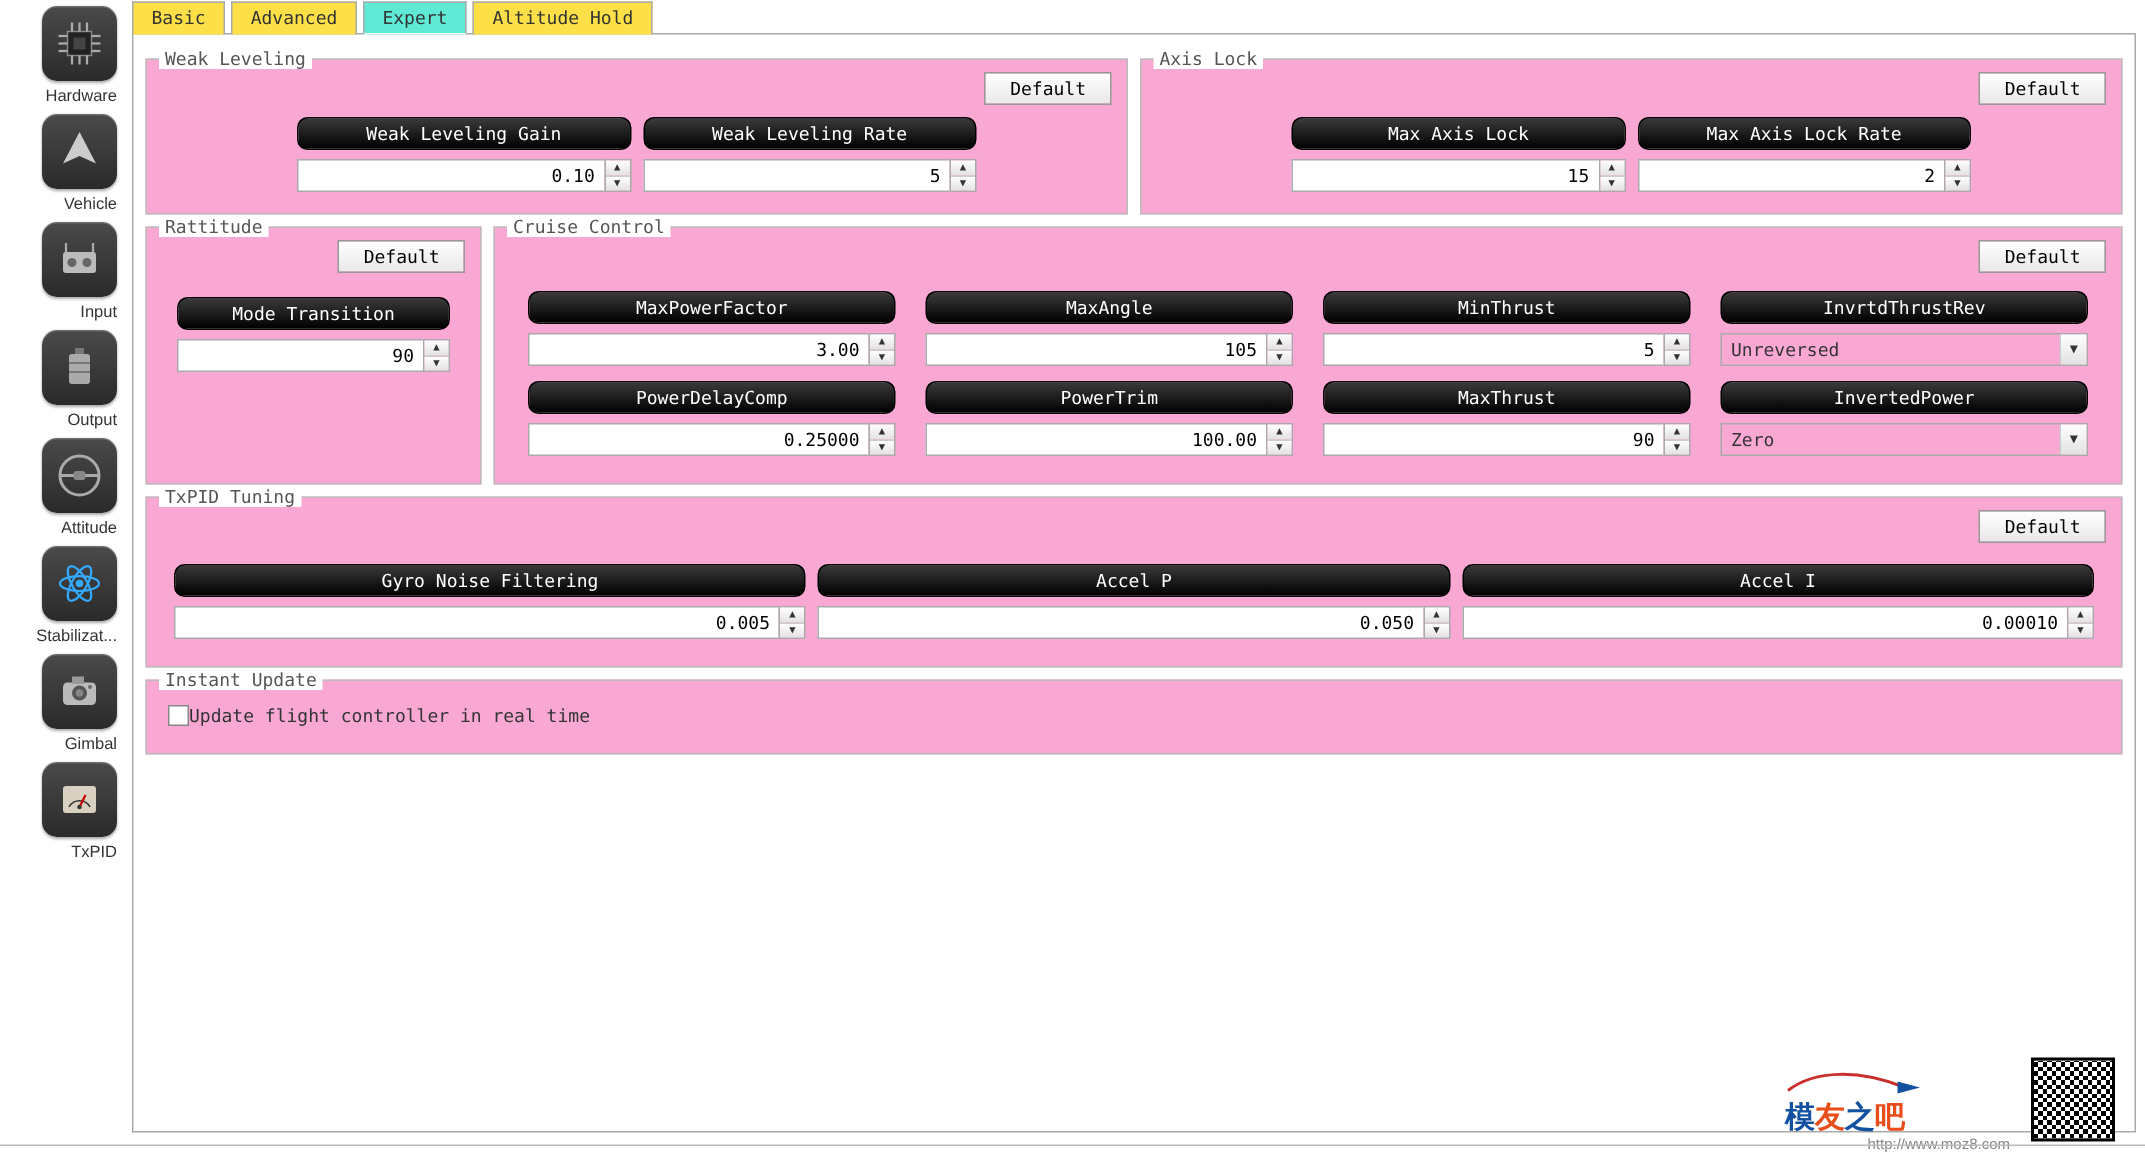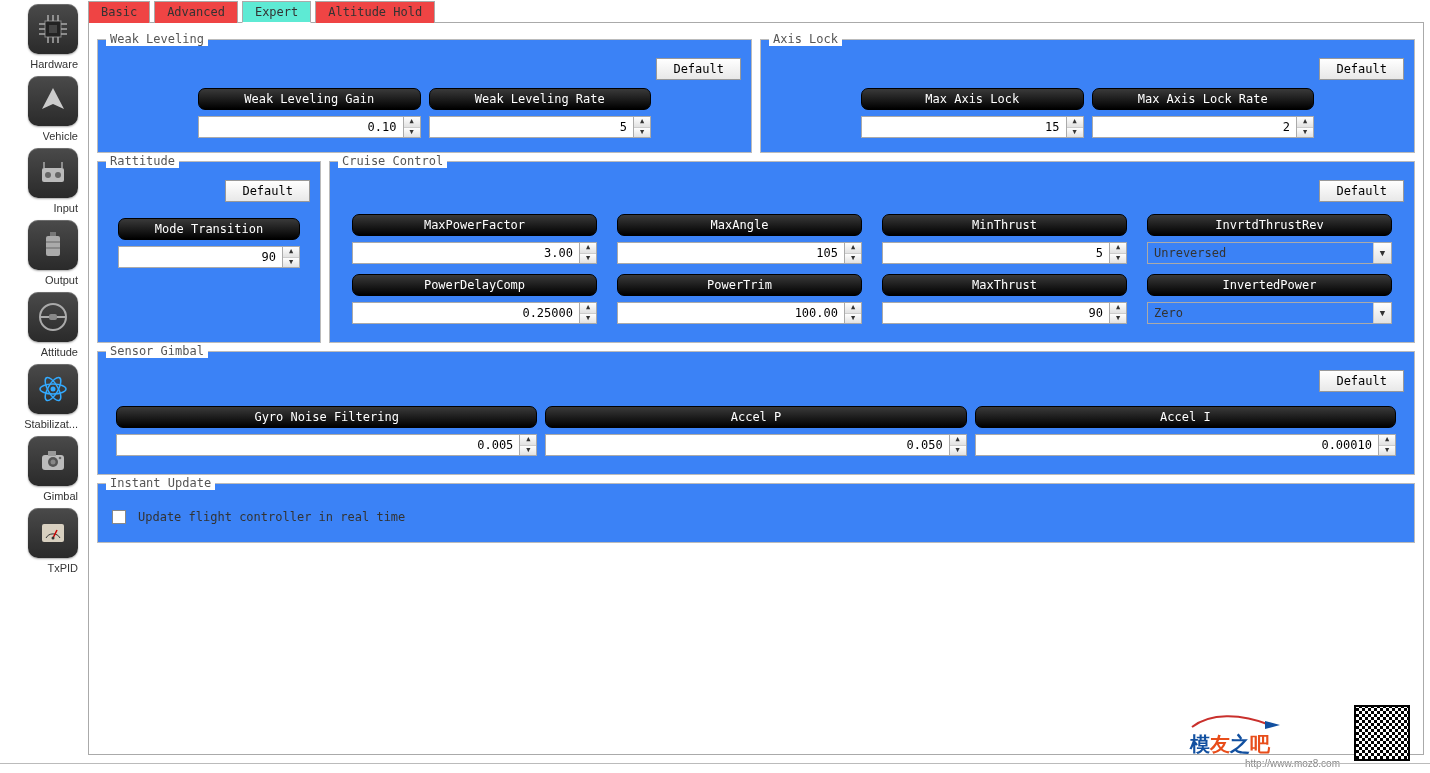--- a/index.html
+++ b/index.html
@@ -3,41 +3,41 @@
 <meta charset="utf-8">
 <style>
 * { box-sizing: border-box; margin: 0; padding: 0; }
 body { font-family: "SimSun", "NSimSun", monospace; font-size: 12px; background: #fff; color: #333; width: 1430px; height: 773px; position: relative; overflow: hidden; }
 .sidebar { position: absolute; left: 0; top: 0; width: 78px; height: 773px; background: #fff; }
 .sidebar-item { display: flex; flex-direction: column; align-items: flex-end; padding: 4px 0 2px; cursor: pointer; }
 .sidebar-icon { width: 50px; height: 50px; background: linear-gradient(#4a4a4a, #2a2a2a); border-radius: 10px; box-shadow: inset 0 1px 0 rgba(255,255,255,0.2), 0 1px 2px rgba(0,0,0,0.35); display: flex; align-items: center; justify-content: center; }
 .sidebar-label { margin-top: 4px; font-family: "Segoe UI", Arial, sans-serif; font-size: 11px; color: #333; white-space: nowrap; overflow: hidden; text-overflow: ellipsis; max-width: 70px; }
 .main { position: absolute; left: 82px; top: 0; right: 0; height: 773px; }
 .tabs { display: flex; gap: 4px; padding-left: 6px; }
-.tab { padding: 3px 12px; border: 1px solid #aaa; border-bottom: none; background: #ef4444; cursor: pointer; font-size: 12px; position: relative; top: 1px; }
+.tab { padding: 3px 12px; border: 1px solid #aaa; border-bottom: none; background: #fde047; cursor: pointer; font-size: 12px; position: relative; top: 1px; }
 .tab.active { background: #5eead4; border-bottom: 1px solid #fff; }
 .panel { border: 1px solid #aaa; margin: 0 6px 6px 6px; padding: 8px; background: #fff; }
 .row { display: flex; gap: 8px; }
-.group { border: 1px solid #bbb; padding: 18px 10px 14px; position: relative; margin-top: 8px; background: #3b82f6; }
+.group { border: 1px solid #bbb; padding: 8px 10px 14px; position: relative; margin-top: 8px; background: #f9a8d4; }
 .group-title { position: absolute; top: -8px; left: 8px; background: #fff; padding: 0 4px; color: #555; }
 .default-btn-inline { float: right; padding: 3px 16px; border: 1px solid #999; background: linear-gradient(#fff, #e8e8e8); cursor: pointer; font-family: inherit; font-size: 12px; margin-bottom: 8px; }
 .field-col { display: flex; flex-direction: column; align-items: stretch; flex: 1; min-width: 0; }
 .field-label { background: linear-gradient(#3a3a3a, #000); color: #fff; text-align: center; padding: 3px 0; border-radius: 7px; border: 1px solid #000; font-size: 12px; }
 .spin { display: flex; margin-top: 6px; height: 22px; }
 .spin input { flex: 1; border: 1px solid #aaa; border-right: none; text-align: right; padding: 2px 6px; font-family: inherit; font-size: 12px; min-width: 0; }
 .spin .arrows { width: 18px; border: 1px solid #aaa; display: flex; flex-direction: column; }
 .spin .arrows span { flex: 1; display: flex; align-items: center; justify-content: center; font-size: 7px; background: linear-gradient(#fefefe, #e2e2e2); cursor: pointer; line-height: 1; }
 .spin .arrows span:first-child { border-bottom: 1px solid #ccc; }
 .dropdown-wrap { display: flex; margin-top: 6px; height: 22px; border: 1px solid #aaa; }
 .dropdown-wrap span.val { flex: 1; padding: 3px 6px; text-align: left; }
 .dropdown-wrap span.chev { width: 18px; display: flex; align-items: center; justify-content: center; border-left: 1px solid #ccc; font-size: 9px; background: linear-gradient(#fefefe, #e2e2e2); cursor: pointer; }
 .fields-row { display: flex; gap: 8px; clear: both; }
 .fields-row .field-col { flex: 1; }
 .cruise-grid { display: grid; grid-template-columns: repeat(4, 1fr); gap: 10px 20px; }
-.checkbox-row { display: flex; align-items: center; gap: 12px; padding: 8px 4px; text-align: right; }
+.checkbox-row { display: flex; align-items: center; gap: 0; padding: 8px 4px; text-align: right; }
 .checkbox-box { width: 14px; height: 14px; border: 1px solid #888; background: #fff; }
 .watermark-logo { position: absolute; right: 90px; bottom: 18px; width: 150px; height: 44px; }
 .watermark-qr { position: absolute; right: 20px; bottom: 12px; width: 56px; height: 56px; }
 .wm-text-top { font-family: "Microsoft YaHei", sans-serif; font-size: 20px; font-weight: bold; }
 .wm-c1 { color: #1250a0; } .wm-c2 { color: #e84d1a; } .wm-c3 { color: #1250a0; } .wm-c4 { color: #e84d1a; }
 .wm-url { font-family: Liberation Sans, sans-serif; font-size: 10px; color: #888; text-align: right; }
 .qr-pat { width: 100%; height: 100%; background: repeating-linear-gradient(0deg, #000 0 3px, #fff 3px 6px), repeating-linear-gradient(90deg, #000 0 3px, #fff 3px 6px); background-blend-mode: difference; border: 2px solid #000; }
 .bot-tabs { position: absolute; left: 0; bottom: 0; width: 100%; height: 10px; border-top: 1px solid #bbb; }
 svg.ic { width: 34px; height: 34px; }
 </style>
@@ -303,21 +303,21 @@
             <div class="dropdown-wrap">
                 <span class="val">Zero</span>
                 <span class="chev">▼</span>
               </div>
           </div>
         </div>
       </div>
     </div>
 
     <div class="group">
-      <div class="group-title">Sensor Gimbal</div>
+      <div class="group-title">TxPID Tuning</div>
       <button class="default-btn-inline">Default</button>
       <div class="fields-row" style="padding: 4px 8px; margin-top: 32px;">
         <div class="field-col">
           <div class="field-label">Gyro Noise Filtering</div>
           <div class="spin">
               <input value="0.005" style="">
               <div class="arrows">
                 <span>▲</span>
                 <span>▼</span>
               </div>

